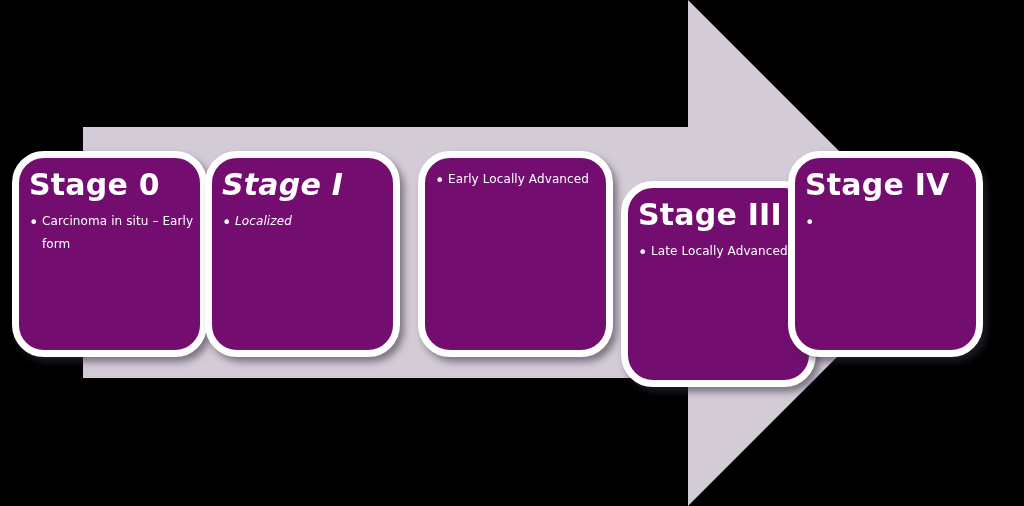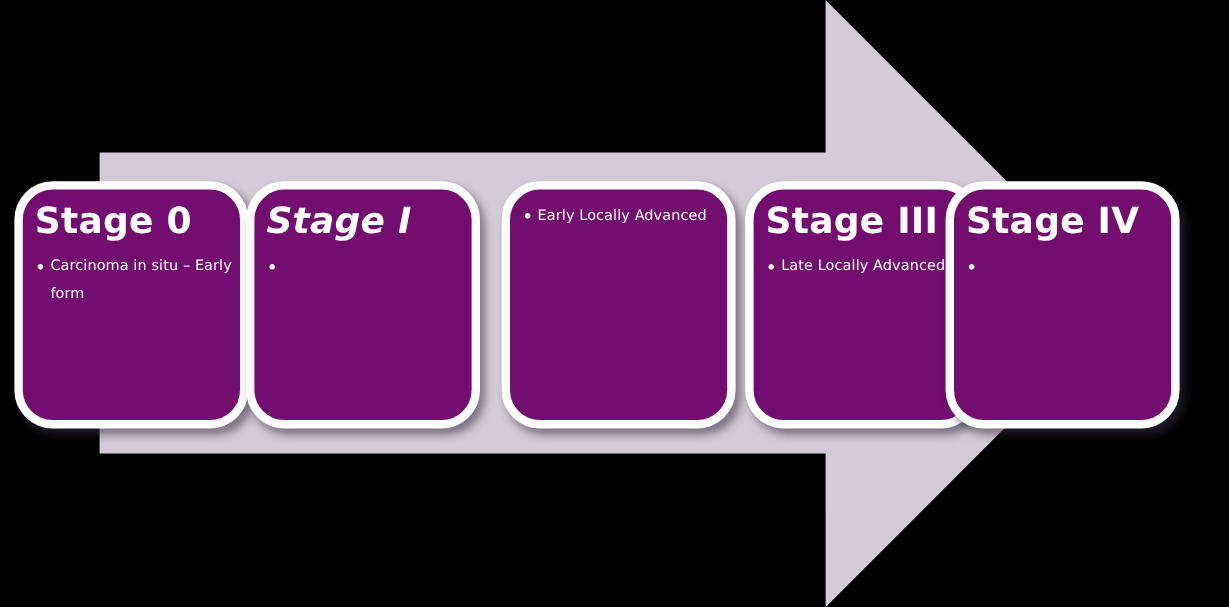--- a/index.html
+++ b/index.html
@@ -31,21 +31,21 @@
     box-sizing: border-box;
     background: #730D70;
     border: 7px solid #FFFFFF;
     border-radius: 32px;
     box-shadow: 4px 5px 7px rgba(55, 45, 65, 0.55);
     color: #FFFFFF;
   }
   .card-0 { left: 12px; }
   .card-1 { left: 205px; font-style: italic; }
   .card-2 { left: 418px; }
-  .card-3 { left: 621px; }
+  .card-3 { left: 621px; margin-top: 30px; }
   .card-4 { left: 788px; }
   .card-content {
     padding: 10px 6px 0 10px;
   }
   .card-title {
     font-size: 30px;
     font-weight: bold;
     line-height: 1.1;
     margin: 0 0 9px 0;
     letter-spacing: 0.2px;
@@ -85,20 +85,21 @@
         <span class="bullet-text">Carcinoma in situ – Early form</span>
       </div>
     </div>
   </div>
 
   <div class="stage-card card-1">
     <div class="card-content">
       <div class="card-title">Stage I</div>
       <div class="bullet-row">
         <span class="bullet-marker">•</span>
+        <span class="bullet-text">Localized</span>
       </div>
     </div>
   </div>
 
   <div class="stage-card card-2">
     <div class="card-content">
       <div class="bullet-row">
         <span class="bullet-marker">•</span>
         <span class="bullet-text">Early Locally Advanced</span>
       </div>

